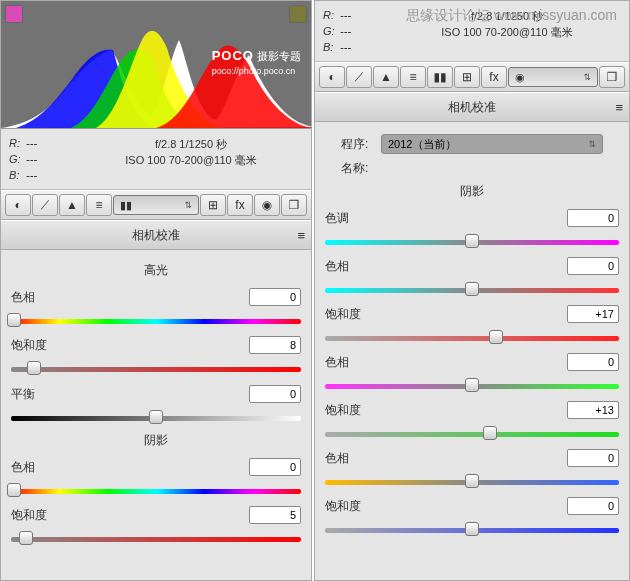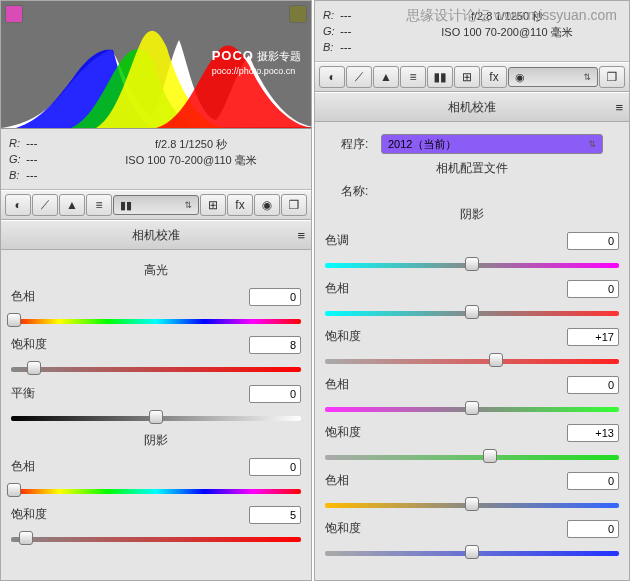--- a/index.html
+++ b/index.html
@@ -18,39 +18,39 @@
 .rgb{width:70px;line-height:16px;color:#333}
 .rgb span{display:inline-block;width:14px;font-style:italic}
 .exif{flex:1;text-align:center;line-height:16px;color:#333;padding-top:1px}
 .toolbar{height:30px;background:linear-gradient(#f2f2f2,#d8d8d8);border-top:1px solid #fff;border-bottom:1px solid #aaa;display:flex;align-items:center;padding:0 4px;gap:1px}
 .tbtn{width:26px;height:22px;background:linear-gradient(#f6f6f6,#ddd);border:1px solid #999;border-radius:3px;display:flex;align-items:center;justify-content:center;cursor:pointer;font-size:12px;color:#333}
 .tbtn.sel{background:linear-gradient(#ccc,#e8e8e8);border-color:#777}
 .secthdr{height:30px;background:linear-gradient(#e8e8e8,#d0d0d0);border-top:1px solid #fff;border-bottom:1px solid #aaa;display:flex;align-items:center;justify-content:center;font-size:12px;color:#333;position:relative}
 .secthdr .menu{position:absolute;right:6px;font-size:13px;cursor:pointer}
 .body{padding:6px 10px;overflow:hidden}
 .subhdr{text-align:center;font-size:12px;color:#333;margin:6px 0 4px}
-.row{display:flex;align-items:flex-start;margin:9px 0}
+.row{display:flex;align-items:center;margin:9px 0}
 .lbl{width:48px;font-size:12px;color:#333}
 .val{width:52px;height:18px;background:#fff;border:1px solid #888;border-radius:2px;text-align:right;padding:0 4px;font-size:11px;line-height:16px;margin-left:auto}
 .slider{height:12px;position:relative;margin:2px 0 8px}
 .track{position:absolute;top:4px;left:0;right:0;height:5px;border-radius:2px}
 .knob{position:absolute;top:-2px;width:14px;height:14px;background:linear-gradient(#fff,#ccc);border:1px solid #777;border-radius:3px;transform:translateX(-7px)}
 .grad-hue{background:linear-gradient(90deg,#f00,#ff0,#0f0,#0ff,#00f,#f0f,#f00)}
 .grad-sat-r{background:linear-gradient(90deg,#888,#f00)}
 .grad-bw{background:linear-gradient(90deg,#000,#fff)}
 .grad-mag{background:linear-gradient(90deg,#0ff,#888,#f0f)}
 .grad-red{background:linear-gradient(90deg,#0ff,#888,#f33)}
 .grad-satred{background:linear-gradient(90deg,#aaa,#f22)}
 .grad-grn{background:linear-gradient(90deg,#f3f,#888,#3f3)}
 .grad-satgrn{background:linear-gradient(90deg,#aaa,#2d2)}
 .grad-blu{background:linear-gradient(90deg,#fb0,#888,#36f)}
 .grad-satblu{background:linear-gradient(90deg,#aaa,#23f)}
 .selrow{display:flex;align-items:center;margin:6px 16px}
 .selrow .lbl{width:40px}
-.sel{flex:1;height:20px;background:#8b5cf6;border:1px solid #888;border-radius:3px;padding:0 6px;font-size:11px;display:flex;align-items:center;justify-content:space-between;cursor:pointer}
+.sel{flex:1;height:20px;background:#a3a3a3;border:1px solid #888;border-radius:3px;padding:0 6px;font-size:11px;display:flex;align-items:center;justify-content:space-between;cursor:pointer}
 .sel::after{content:"⇅";font-size:9px;color:#555}
 .topwm{position:absolute;top:6px;right:12px;font-size:14px;color:#999;z-index:5}
 </style>
 </head>
 <body>
 
 <div class="panel left">
   <div class="histo">
     <div class="hcorner l"></div>
     <div class="hcorner r"></div>
@@ -176,21 +176,20 @@
   </div>
 
   <div class="body">
     <div class="selrow">
       <div class="lbl">程序:</div>
       <div class="sel">
           <span>2012（当前）</span>
         </div>
     </div>
 
-    <div class="subhdr">相机配置文件</div>
     <div class="selrow">
       <div class="lbl">名称:</div>
     </div>
 
     <div class="subhdr">阴影</div>
     <div class="row">
         <div class="lbl">色调</div>
         <div class="val">0</div>
       </div>
     <div class="slider">

